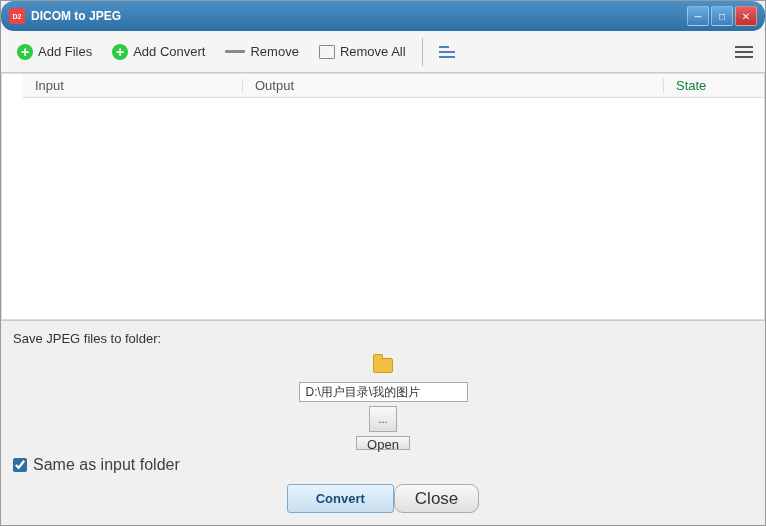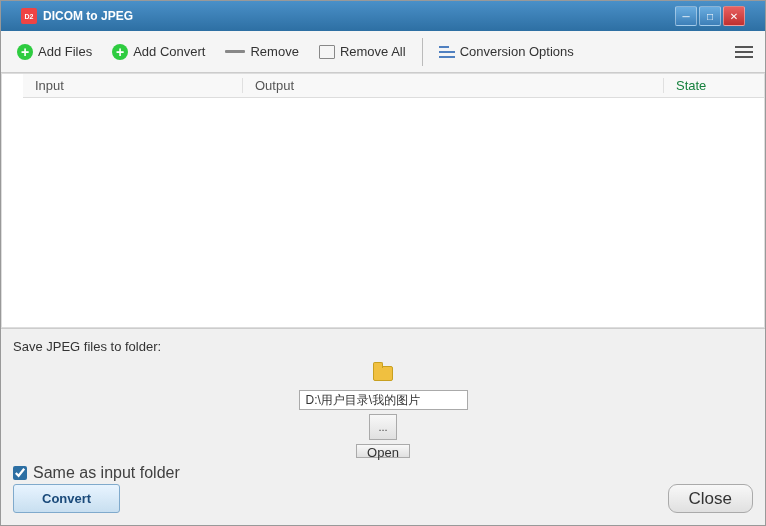--- a/index.html
+++ b/index.html
@@ -20,22 +20,23 @@
       display: flex;
       flex-direction: column;
       box-shadow: 2px 2px 8px rgba(0,0,0,0.4);
     }
     .title-bar {
       height: 30px;
       background: linear-gradient(to bottom, #4a90c8, #2d6fa3);
       display: flex;
       align-items: center;
       justify-content: space-between;
-      padding: 0 20px;
+      padding: 0 8px;
       user-select: none;
+      border-radius: 13px;
     }
     .title-bar-left {
       display: flex;
       align-items: center;
       gap: 6px;
       color: white;
       font-size: 12px;
       font-weight: 600;
     }
     .title-icon {
@@ -280,22 +281,22 @@
       cursor: pointer;
       accent-color: #2d6fa3;
     }
     .same-folder-label {
       font-size: 16px;
       color: #404040;
       text-align: right;
     }
     .action-row {
       display: flex;
-      justify-content: space-between;
-      margin-top: 2px;
+      justify-content: center;
+      margin-top: 10px;
     }
     .convert-btn {
       padding: 6px 28px;
       background: linear-gradient(to bottom, #e8f4ff, #c8dff0);
       border: 1px solid #80aacc;
       border-radius: 3px;
       cursor: pointer;
       font-size: 13px;
       color: #1a4a7a;
       font-weight: 600;
@@ -363,21 +364,20 @@
     </button>
 
     <div class="toolbar-separator"></div>
 
     <button class="toolbar-btn">
       <div class="conv-options-icon">
         <span></span>
         <span></span>
         <span></span>
       </div>
-      <span>Conversion Options</span>
     </button>
 
     <div class="toolbar-right">
       <div class="hamburger-icon">
         <span></span>
         <span></span>
         <span></span>
       </div>
     </div>
   </div>

